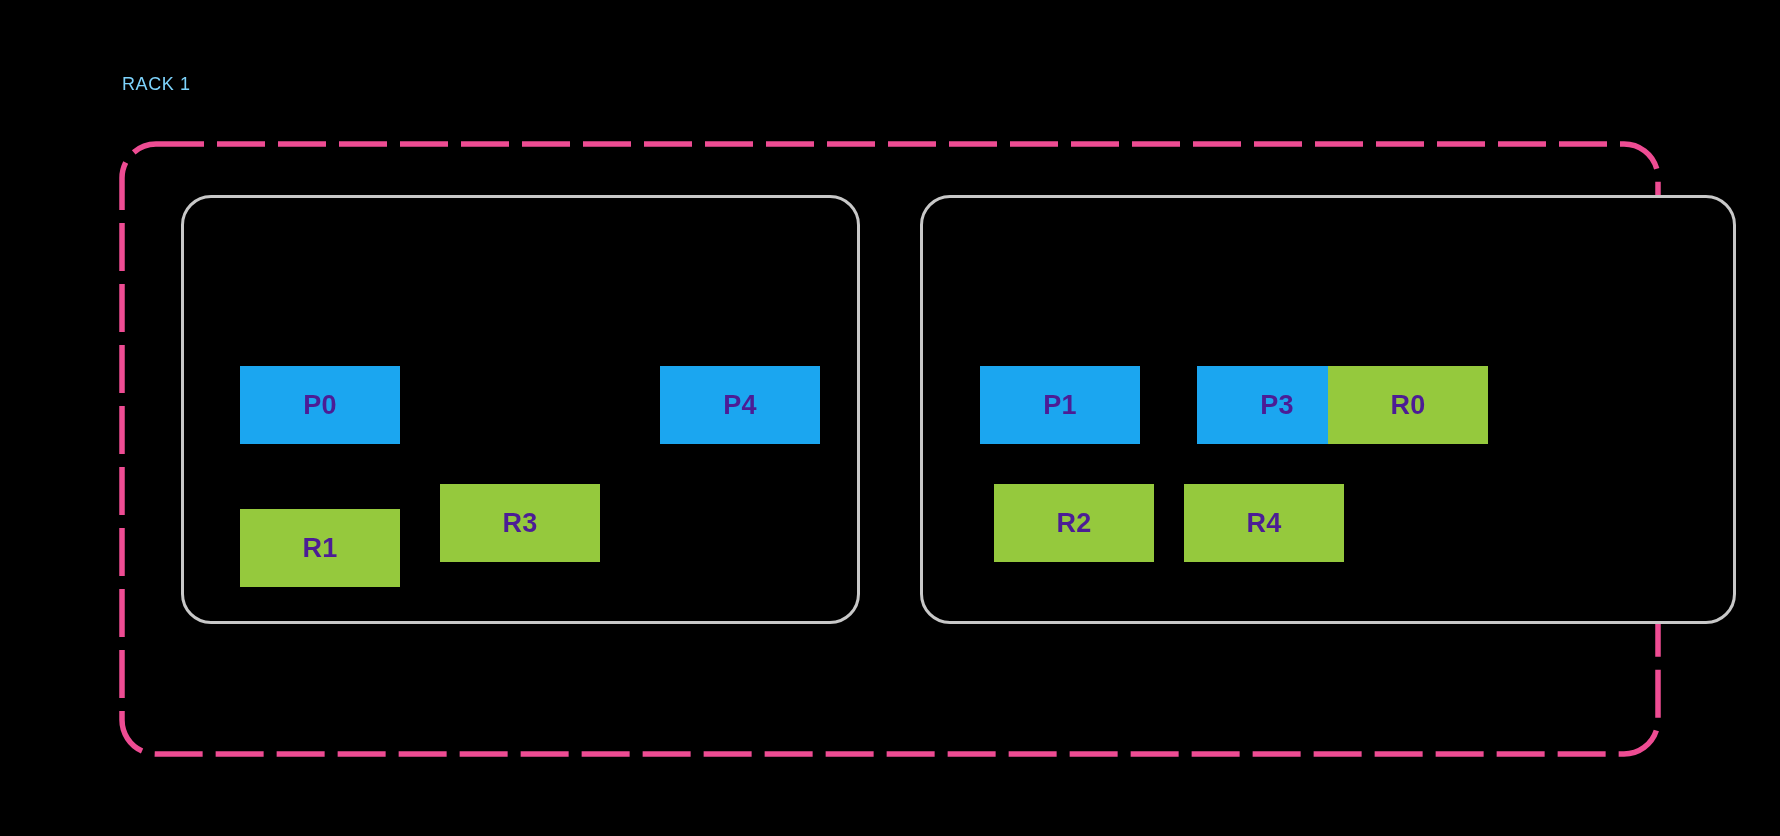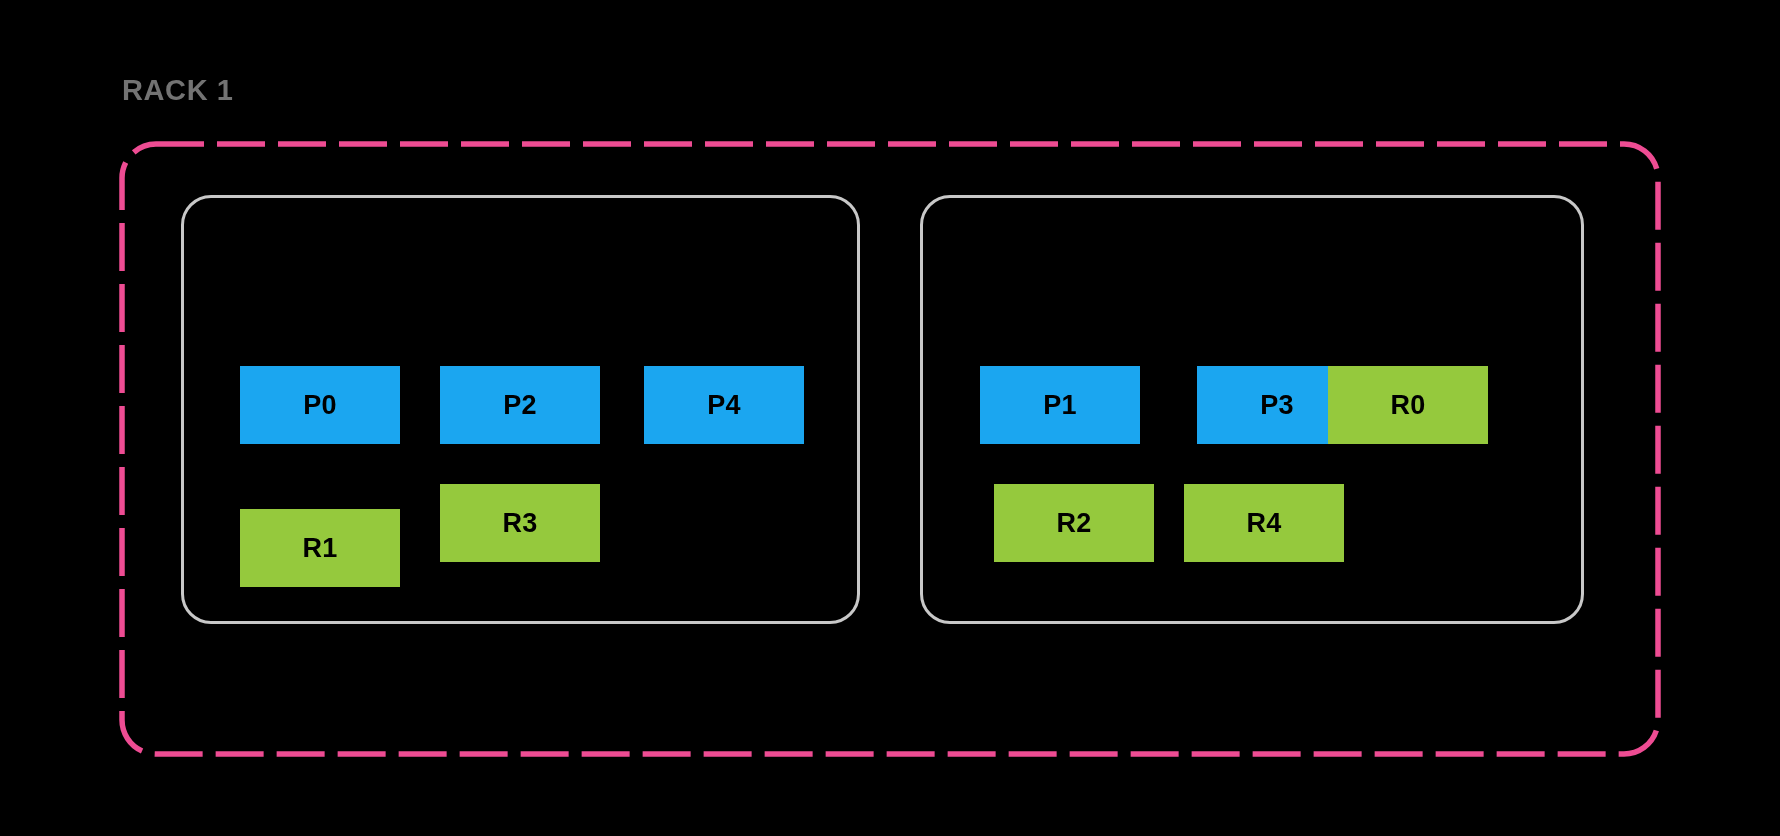--- a/index.html
+++ b/index.html
@@ -18,24 +18,24 @@
     width: 1780px;
     height: 836px;
     background: #000000;
   }
 
   
   .rack-label {
     position: absolute;
     left: 122px;
     top: 74px;
-    font-size: 29px;
-    font-weight: bold;
+    font-size: 18px;
+    font-weight: normal;
     letter-spacing: 0.6px;
-    color: #737373;
+    color: #7dd3fc;
     white-space: nowrap;
   }
 
   
   .rack-boundary {
     position: absolute;
     left: 119px;
     top: 141px;
     width: 1542px;
     height: 616px;
@@ -44,33 +44,33 @@
 
   
   .node-box {
     position: absolute;
     border: 3px solid #c8c8c8;
     border-radius: 30px;
     background: #000000;
     box-sizing: border-box;
   }
   .node-box.left  { left: 181px; top: 195px; width: 679px; height: 429px; }
-  .node-box.right { left: 920px; top: 195px; width: 664px; height: 429px; }
+  .node-box.right { left: 920px; top: 195px; width: 816px; height: 429px; }
 
   
   .block {
     position: absolute;
     width: 160px;
     height: 78px;
     display: flex;
     align-items: center;
     justify-content: center;
     font-size: 27px;
     font-weight: bold;
-    color: #000000;
+    color: #4c1d95;
     letter-spacing: 0.3px;
     box-sizing: border-box;
   }
   .block.primary { background: #1ba6f0; }
   .block.replica { background: #95c93d; }
 </style>
 </head>
 <body>
 
 <div class="canvas">
@@ -78,22 +78,21 @@
   <div class="rack-label">RACK 1</div>
 
   <div class="rack-boundary">
     <svg width="1542" height="616" viewBox="0 0 1542 616" xmlns="http://www.w3.org/2000/svg">
       <rect x="3" y="3" width="1536" height="610" rx="34" ry="34" fill="none" stroke="#ee4c93" stroke-width="5.5" stroke-dasharray="48 13" stroke-linecap="butt"></rect>
     </svg>
   </div>
 
   <div class="node-box left">
     <div class="block primary" style="left:56px; top:168px;">P0</div>
-    <div class="block primary" style="left:256px; top:168px;">P2</div>
-    <div class="block primary" style="left:460px; top:168px;text-align:right;">P4</div>
+    <div class="block primary" style="left:476px; top:168px;text-align:right;">P4</div>
 
     <div class="block replica" style="left:56px; top:286px;margin-top:25px;">R1</div>
     <div class="block replica" style="left:256px; top:286px;">R3</div>
   </div>
 
   <div class="node-box right">
     <div class="block primary" style="left:57px; top:168px;">P1</div>
     <div class="block primary" style="left:231px; top:168px;margin-left:43px;">P3</div>
     <div class="block replica" style="left:405px; top:168px;text-align:right;">R0</div>
 

